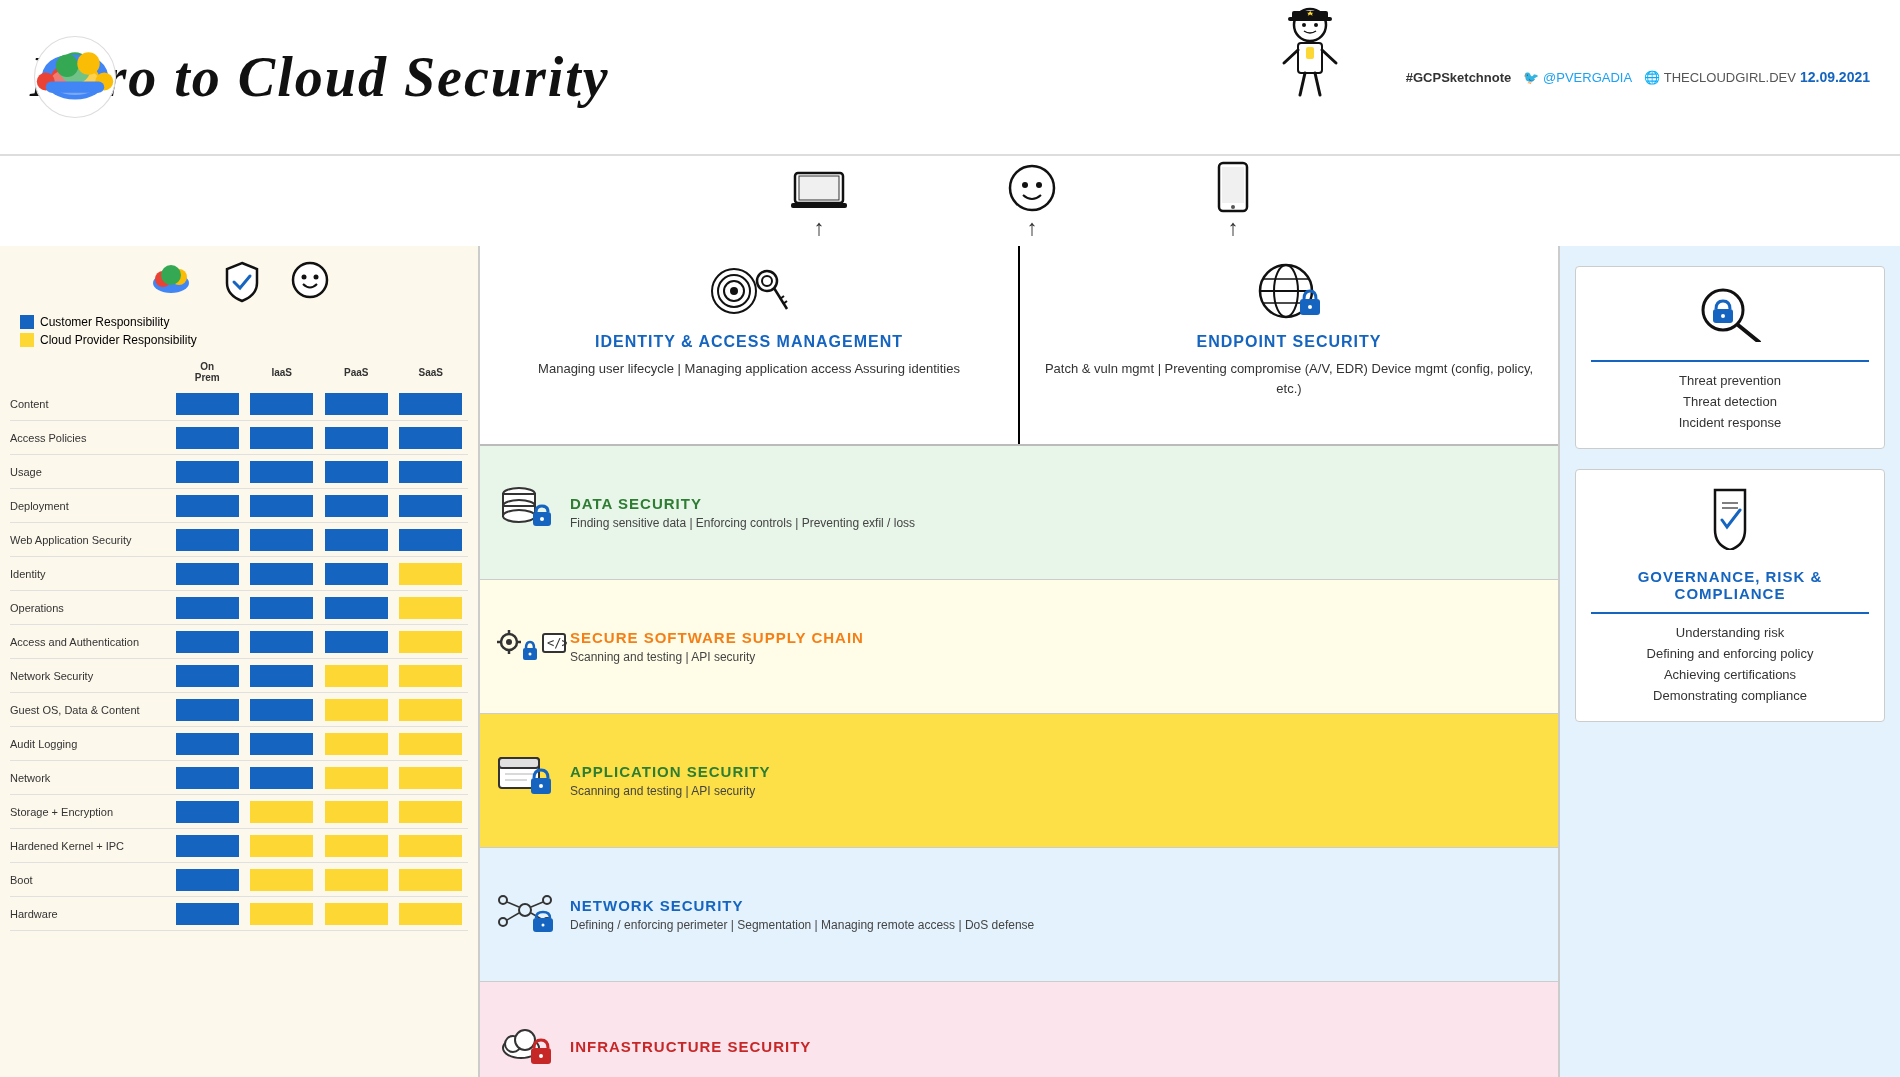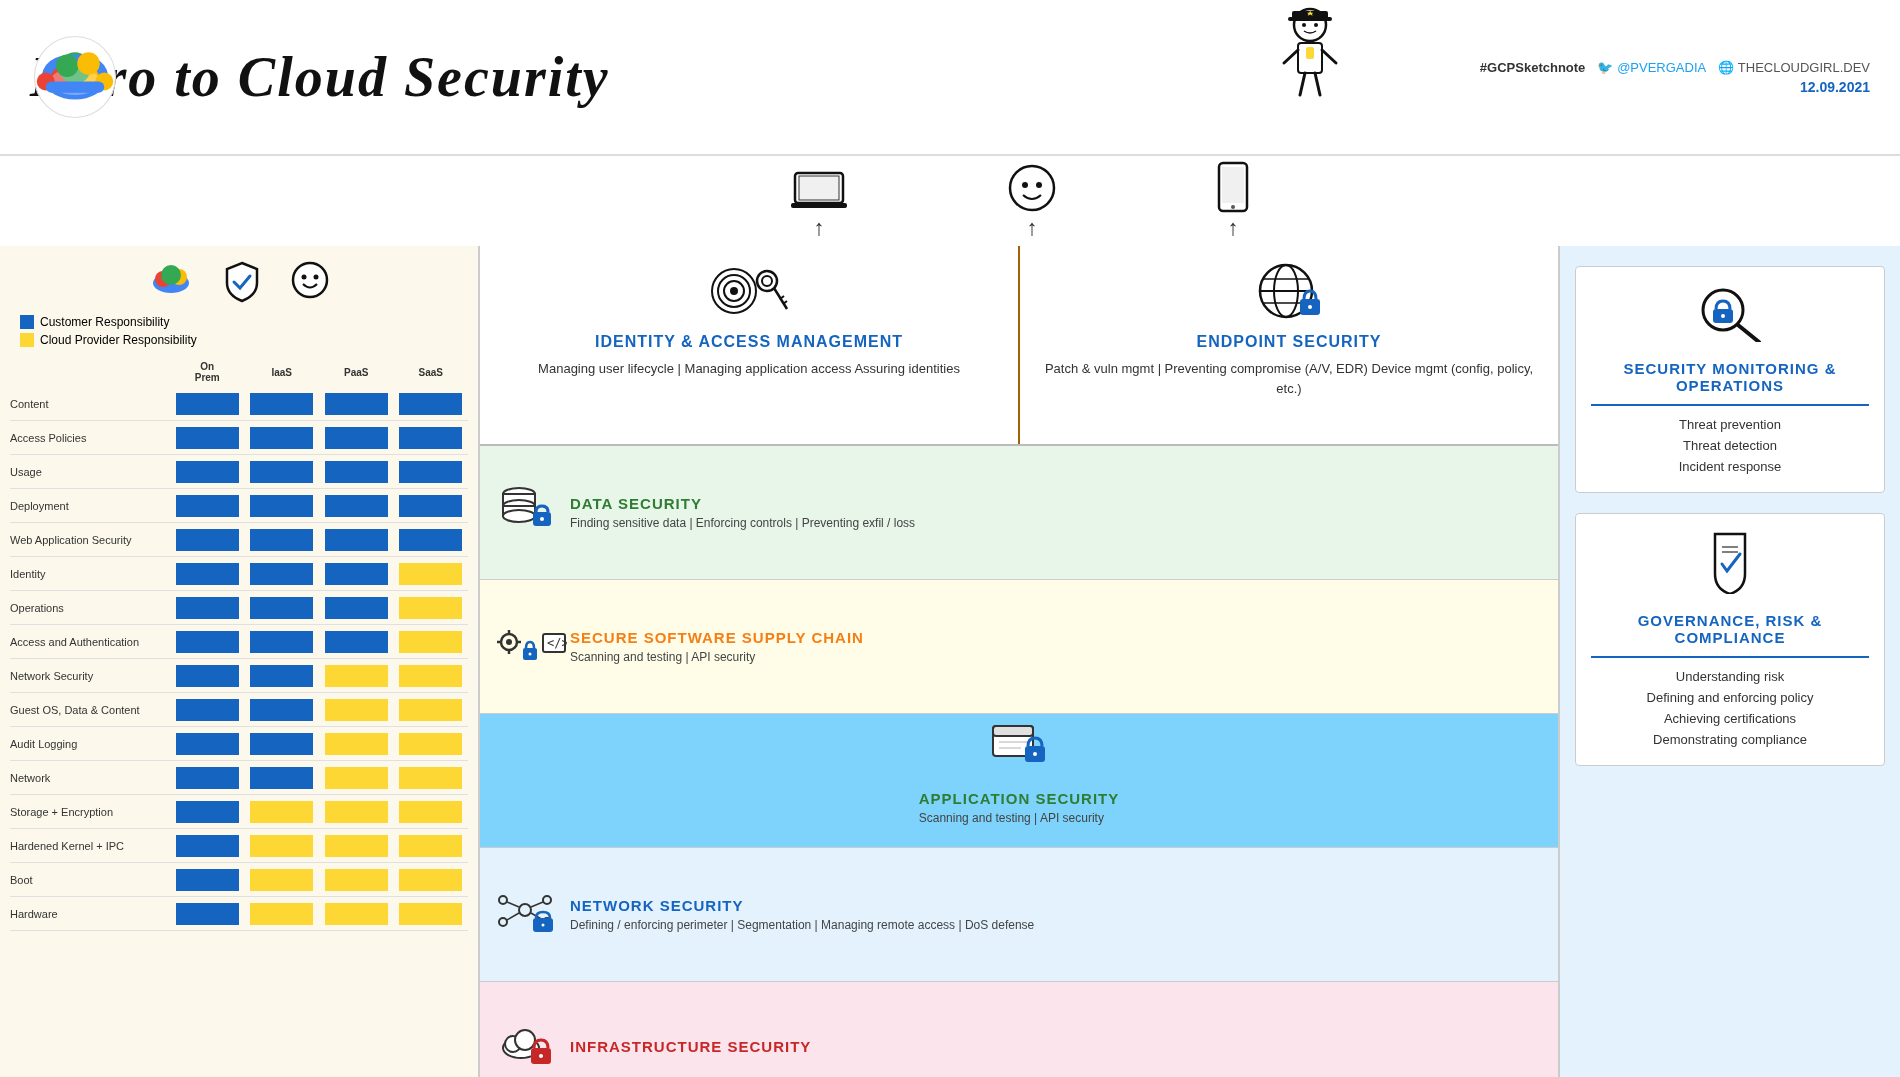--- a/index.html
+++ b/index.html
@@ -44,21 +44,21 @@
       position: absolute;
       right: 550px;
       top: 5px;
     }
     .header-meta {
       position: absolute;
       right: 30px;
       top: 50%;
       transform: translateY(-50%);
       display: flex;
-      flex-direction: column;
+      flex-direction: row;
       align-items: flex-end;
       gap: 4px;
       font-size: 13px;
       color: #555;
     }
     .header-meta .hashtag { color: #333; font-weight: bold; }
     .header-meta .date { color: #1565C0; font-weight: bold; font-size: 14px; }
     .header-meta .social { display: flex; gap: 12px; align-items: center; }
     .header-meta .twitter { color: #1DA1F2; }
     .header-meta .website { color: #555; }
@@ -184,21 +184,21 @@
       flex-direction: column;
     }
     .top-two-sections {
       display: flex;
       border-bottom: 2px solid #bbb;
       height: 200px;
     }
     .iam-section {
       flex: 1;
       padding: 15px 20px;
-      border-right: 2px solid #a16207;
+      border-right: 2px solid #000000;
     }
     .endpoint-section {
       flex: 1;
       padding: 15px 20px;
     }
     .section-title-blue {
       font-size: 16px;
       font-weight: bold;
       color: #1565C0;
       letter-spacing: 1px;
@@ -221,21 +221,21 @@
     .layer {
       display: flex;
       align-items: center;
       padding: 8px 15px;
       gap: 15px;
       border-bottom: 1px solid #ccc;
       flex: 1;
     }
     .layer-green { background: #E8F5E9; }
     .layer-yellow { background: #FFFDE7; }
-    .layer-light-green { background: #7dd3fc; flex-direction: column; }
+    .layer-light-green { background: #fde047; }
     .layer-blue { background: #E3F2FD; }
     .layer-pink { background: #FCE4EC; }
 
     .layer-icon { font-size: 36px; flex-shrink: 0; width: 60px; text-align: center; }
     .layer-content { flex: 1; }
     .layer-title {
       font-size: 15px;
       font-weight: bold;
       letter-spacing: 1px;
       margin-bottom: 4px;
@@ -863,22 +863,20 @@
           <svg width="70" height="60" viewBox="0 0 70 60">
 
             <circle cx="28" cy="28" r="20" fill="none" stroke="#111" stroke-width="3"></circle>
             <line x1="43" y1="43" x2="64" y2="60" stroke="#111" stroke-width="4" stroke-linecap="round"></line>
 
             <rect x="18" y="27" width="20" height="14" rx="3" fill="#1565C0"></rect>
             <path d="M21 27 Q21 19 28 19 Q35 19 35 27" fill="none" stroke="#1565C0" stroke-width="3"></path>
             <circle cx="28" cy="34" r="2" fill="white"></circle>
           </svg>
         </div>
-        <div class="right-section-title">SECURITY MONITORING
-&amp; OPERATIONS</div>
         <hr class="right-section-divider">
         <div class="right-section-item">Threat prevention</div>
         <div class="right-section-item">Threat detection</div>
         <div class="right-section-item">Incident response</div>
       </div>
 
       <div class="right-section">
         <div class="right-section-icon">
           <svg width="70" height="65" viewBox="0 0 70 65">
 

